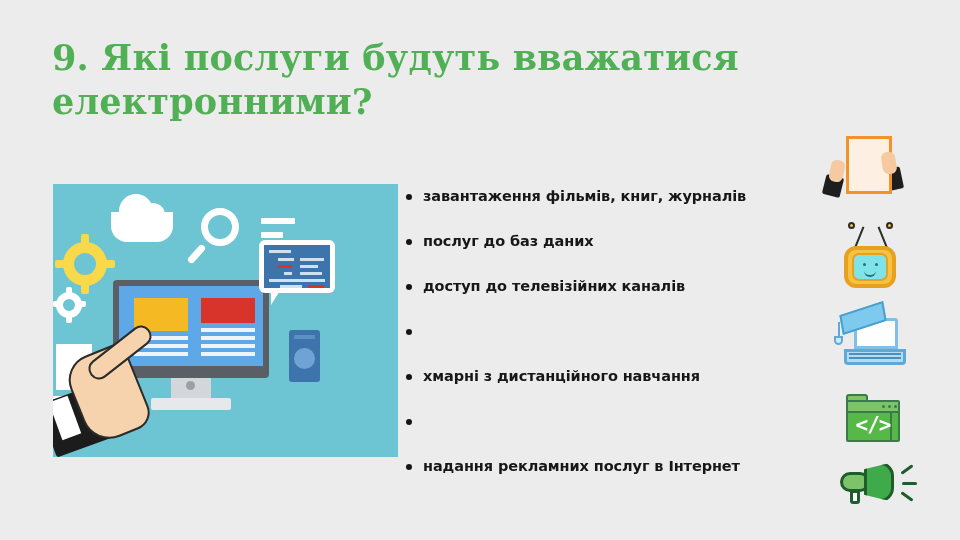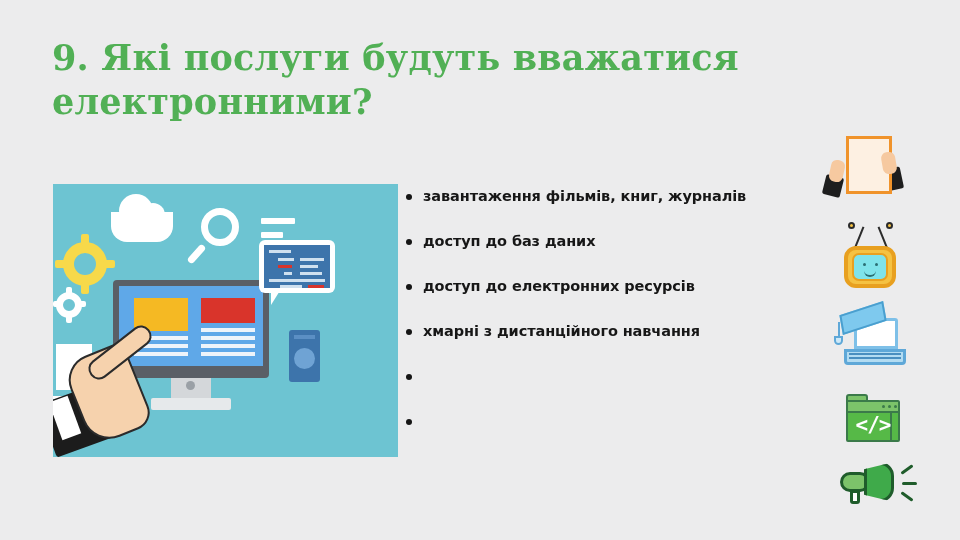--- a/index.html
+++ b/index.html
@@ -389,35 +389,39 @@
     <div class="finger"></div>
   </div>
 
   <div class="bullets">
     <div class="bullet-row">
       <span class="bullet-dot"></span>
       <span class="bullet-text">завантаження фільмів, книг, журналів</span>
     </div>
     <div class="bullet-row">
       <span class="bullet-dot"></span>
-      <span class="bullet-text">доступ до баз даних</span>
-    </div>
-    <div class="bullet-row">
-      <span class="bullet-dot"></span>
-      <span class="bullet-text">доступ до електронних ресурсів</span>
+      <span class="bullet-text">послуг до баз даних</span>
+    </div>
+    <div class="bullet-row">
+      <span class="bullet-dot"></span>
+      <span class="bullet-text">доступ до телевізійних каналів</span>
+    </div>
+    <div class="bullet-row">
+      <span class="bullet-dot"></span>
     </div>
     <div class="bullet-row">
       <span class="bullet-dot"></span>
       <span class="bullet-text">хмарні з дистанційного навчання</span>
     </div>
     <div class="bullet-row">
       <span class="bullet-dot"></span>
     </div>
     <div class="bullet-row">
       <span class="bullet-dot"></span>
+      <span class="bullet-text">надання рекламних послуг в Інтернет</span>
     </div>
   </div>
 
   <div class="icons">
 
     <div class="icon-slot" style="height:88px;">
       <div class="ic i1-sl-l"></div>
       <div class="ic i1-sl-r"></div>
       <div class="ic i1-doc"></div>
       <div class="ic i1-hand-l"></div>

